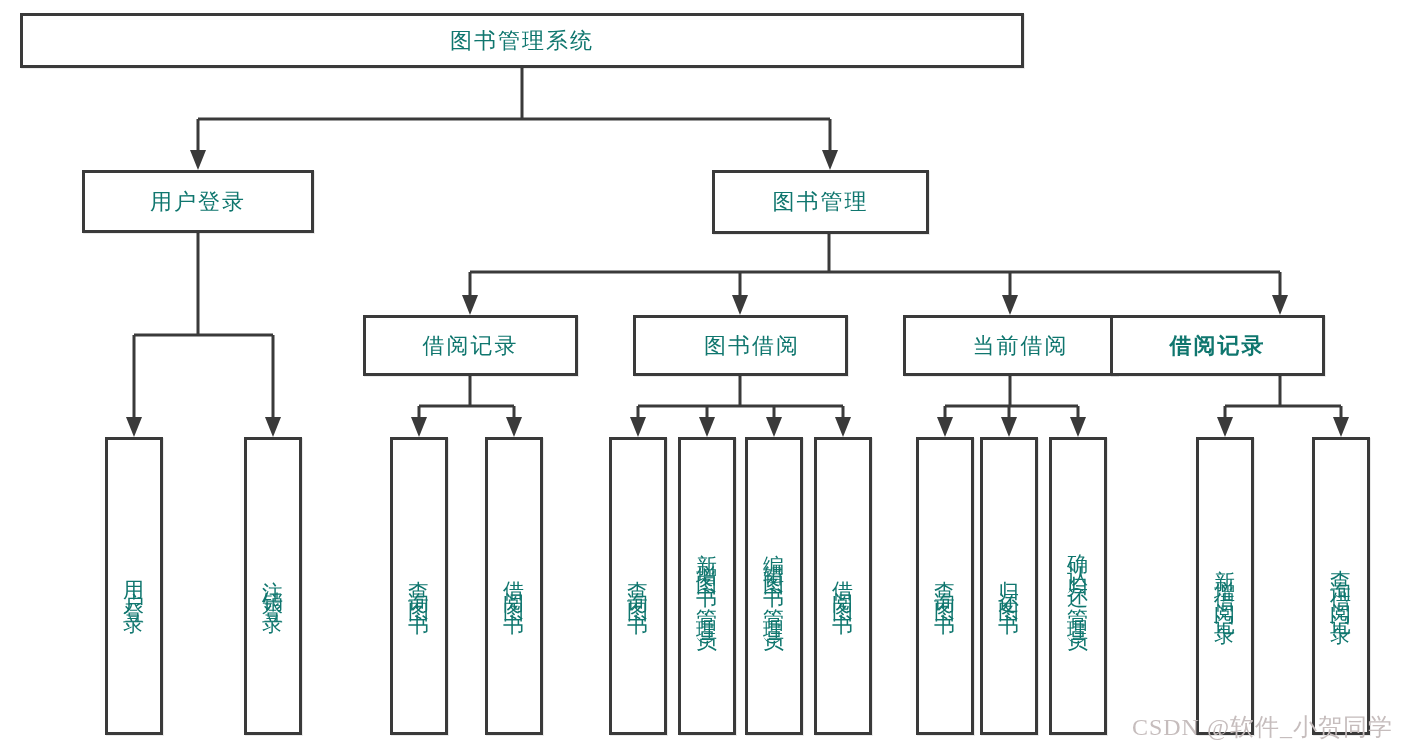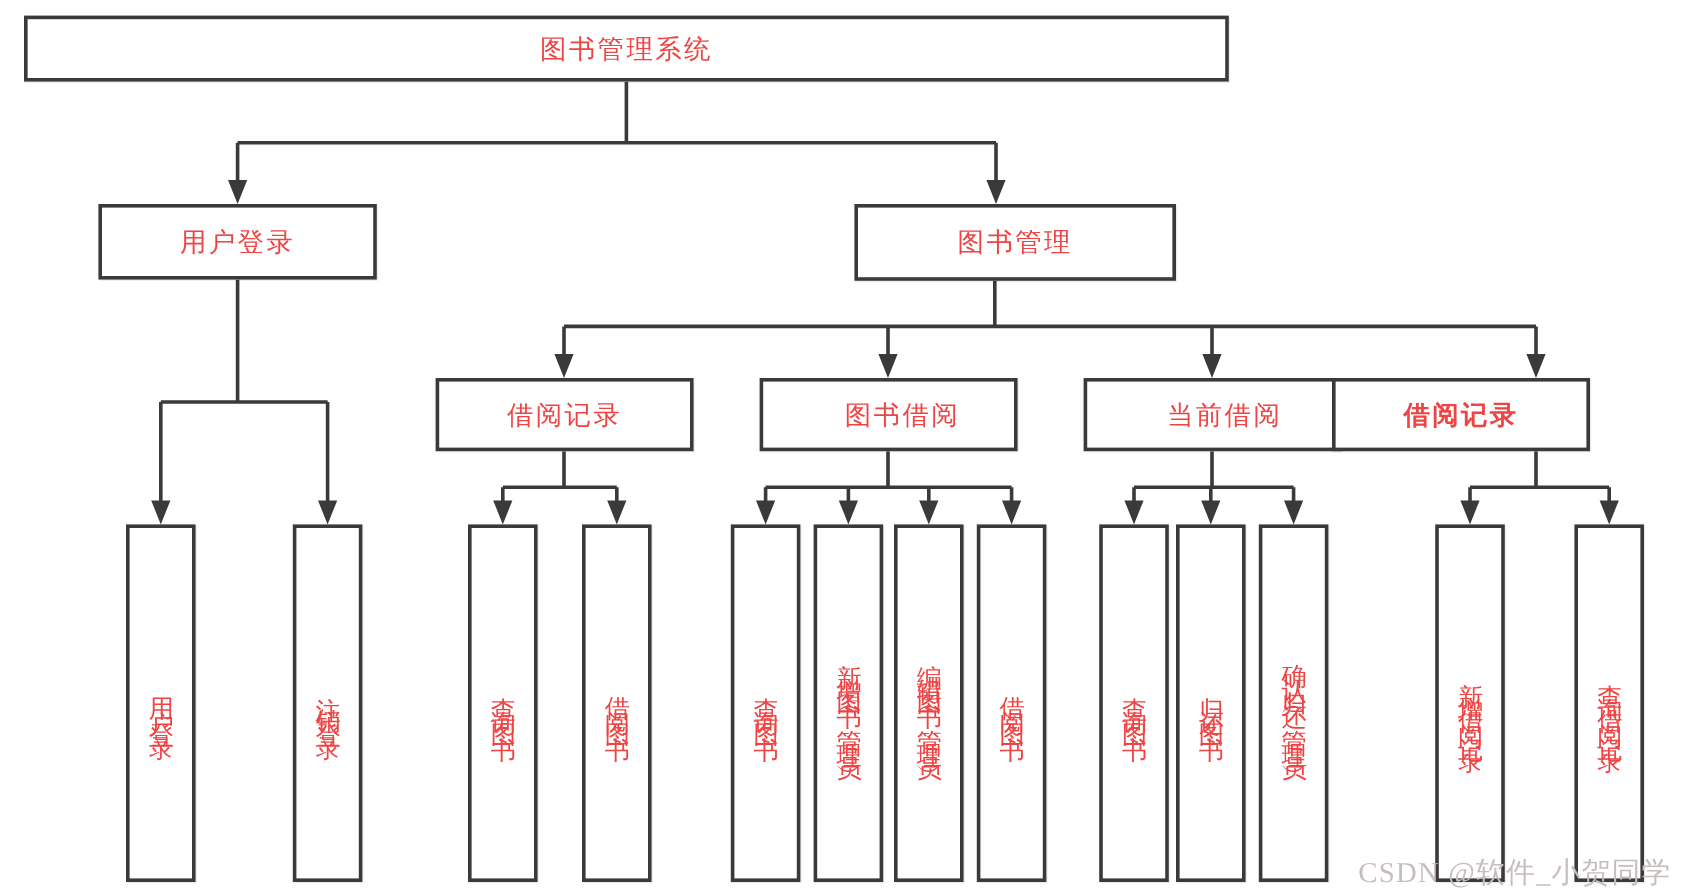--- a/index.html
+++ b/index.html
@@ -24,28 +24,28 @@
 
   .node {
     position: absolute;
     border: 3px solid #3a3a3a;
     background: #ffffff;
     display: flex;
     align-items: center;
     justify-content: center;
     font-size: 22px;
     letter-spacing: 2px;
-    color: #ef4444;
+    color: #0f766e;
     box-shadow: 1px 1px 0 rgba(0,0,0,0.08);
   }
 
   .node.root  { left: 20px;  top: 13px;  width: 1004px; height: 55px; }
 
   .node.l2a   { left: 82px;  top: 170px; width: 232px;  height: 63px; }
-  .node.l2b   { left: 712px; top: 170px; width: 268px;  height: 64px; text-align: right; }
+  .node.l2b   { left: 712px; top: 170px; width: 217px;  height: 64px; text-align: right; }
 
   .node.l3    { top: 315px;  width: 215px; height: 61px; }
   .node.l3a   { left: 363px; }
   .node.l3b   { left: 633px; padding-left: 23px; }
   .node.l3c   { left: 903px; padding-left: 20px; }
   .node.l3d   { left: 1110px; font-weight: bold; }
 
   .node.leaf  { top: 437px; width: 58px; height: 298px; }
   .leaf .vtext {
     writing-mode: vertical-rl;

